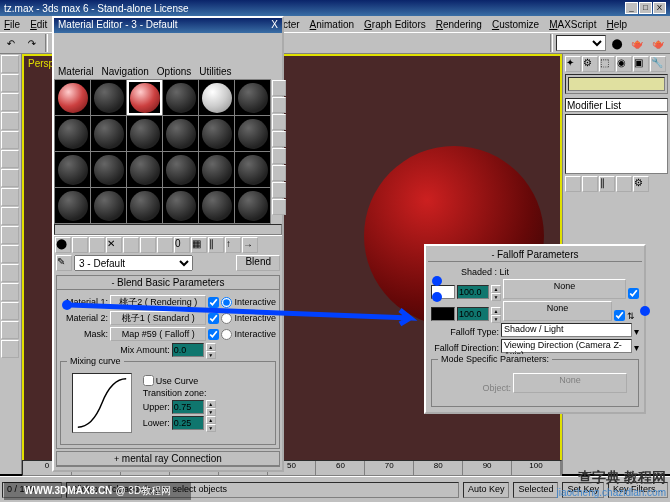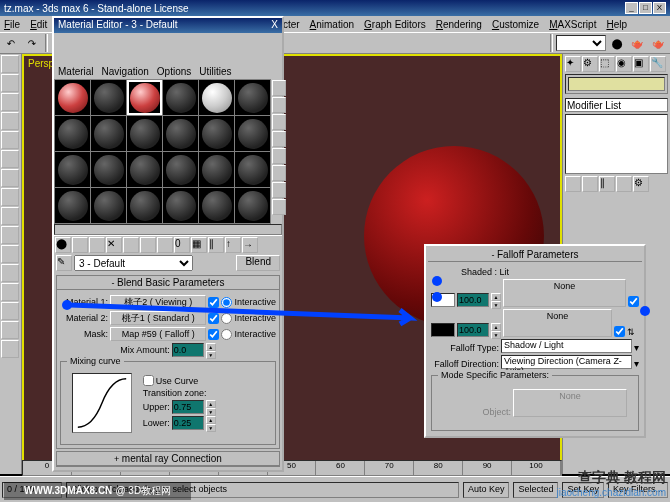--- a/index.html
+++ b/index.html
@@ -72,21 +72,21 @@
 .curve-box { width: 60px; height: 60px; background: #fff; border: 1px inset #808080; display: inline-block; vertical-align: top; position: relative; }
 .curve-line { position: absolute; width: 100%; height: 100%; }
 .mixing-controls { display: inline-block; vertical-align: top; margin-left: 8px; }
 
 
 .falloff-dialog { position: absolute; top: 244px; left: 424px; width: 222px; background: #c0c0c0; border: 2px outset #fff; z-index: 90; padding: 2px; }
 .falloff-row { display: flex; align-items: flex-end; gap: 2px; margin: 2px 0; }
 .swatch { width: 24px; height: 14px; border: 1px inset #808080; }
 .swatch.black { background: #000; }
 .swatch.white { background: #fff; }
-.none-btn { flex: 1; height: 28px; background: #c0c0c0; border: 1px outset #fff; text-align: center; line-height: 12px; font-size: 9px; }
+.none-btn { flex: 1; height: 20px; background: #c0c0c0; border: 1px outset #fff; text-align: center; line-height: 12px; font-size: 9px; }
 .falloff-label { font-size: 9px; width: 68px; text-align: right; }
 .falloff-select { flex: 1; height: 14px; background: #fff; border: 1px inset #808080; font-size: 9px; padding: 0 2px; }
 
 .arrow-annotation { position: absolute; z-index: 200; pointer-events: none; }
 .blue-dot { position: absolute; width: 10px; height: 10px; background: #0040ff; border-radius: 50%; z-index: 201; }
 
 .status-bar { position: absolute; bottom: 0; left: 0; right: 0; height: 26px; background: #c0c0c0; border-top: 1px solid #fff; display: flex; align-items: center; padding: 2px; gap: 4px; }
 .status-cell { border: 1px inset #808080; padding: 1px 4px; height: 16px; font-size: 9px; }
 
 .watermark-l { position: absolute; bottom: 2px; left: 4px; color: #fff; font-size: 11px; font-weight: bold; z-index: 300; background: rgba(0,0,0,0.4); padding: 2px 20px; }
@@ -316,21 +316,21 @@
     <div class="mat-tbtn">✎</div>
     <select><option>3 - Default</option></select>
     <div class="btn">Blend</div>
   </div>
 
   <div class="rollout">
     <div class="rollout-header">- <span>Blend Basic Parameters</span></div>
     <div class="rollout-body">
       <div class="param-row">
         <span class="param-label">Material 1:</span>
-        <div class="param-btn">桃子2 ( Viewing )</div>
+        <div class="param-btn">桃子2 ( Rendering )</div>
         <input type="checkbox" class="param-check" checked="" style="">
         <input type="radio" class="param-check" checked="" style="">
         <span class="param-checklabel">Interactive</span>
       </div>
       <div class="param-row">
         <span class="param-label">Material 2:</span>
         <div class="param-btn">桃子1 ( Standard )</div>
         <input type="checkbox" class="param-check" checked="" style="">
         <input type="radio" class="param-check" style="">
         <span class="param-checklabel">Interactive</span>

